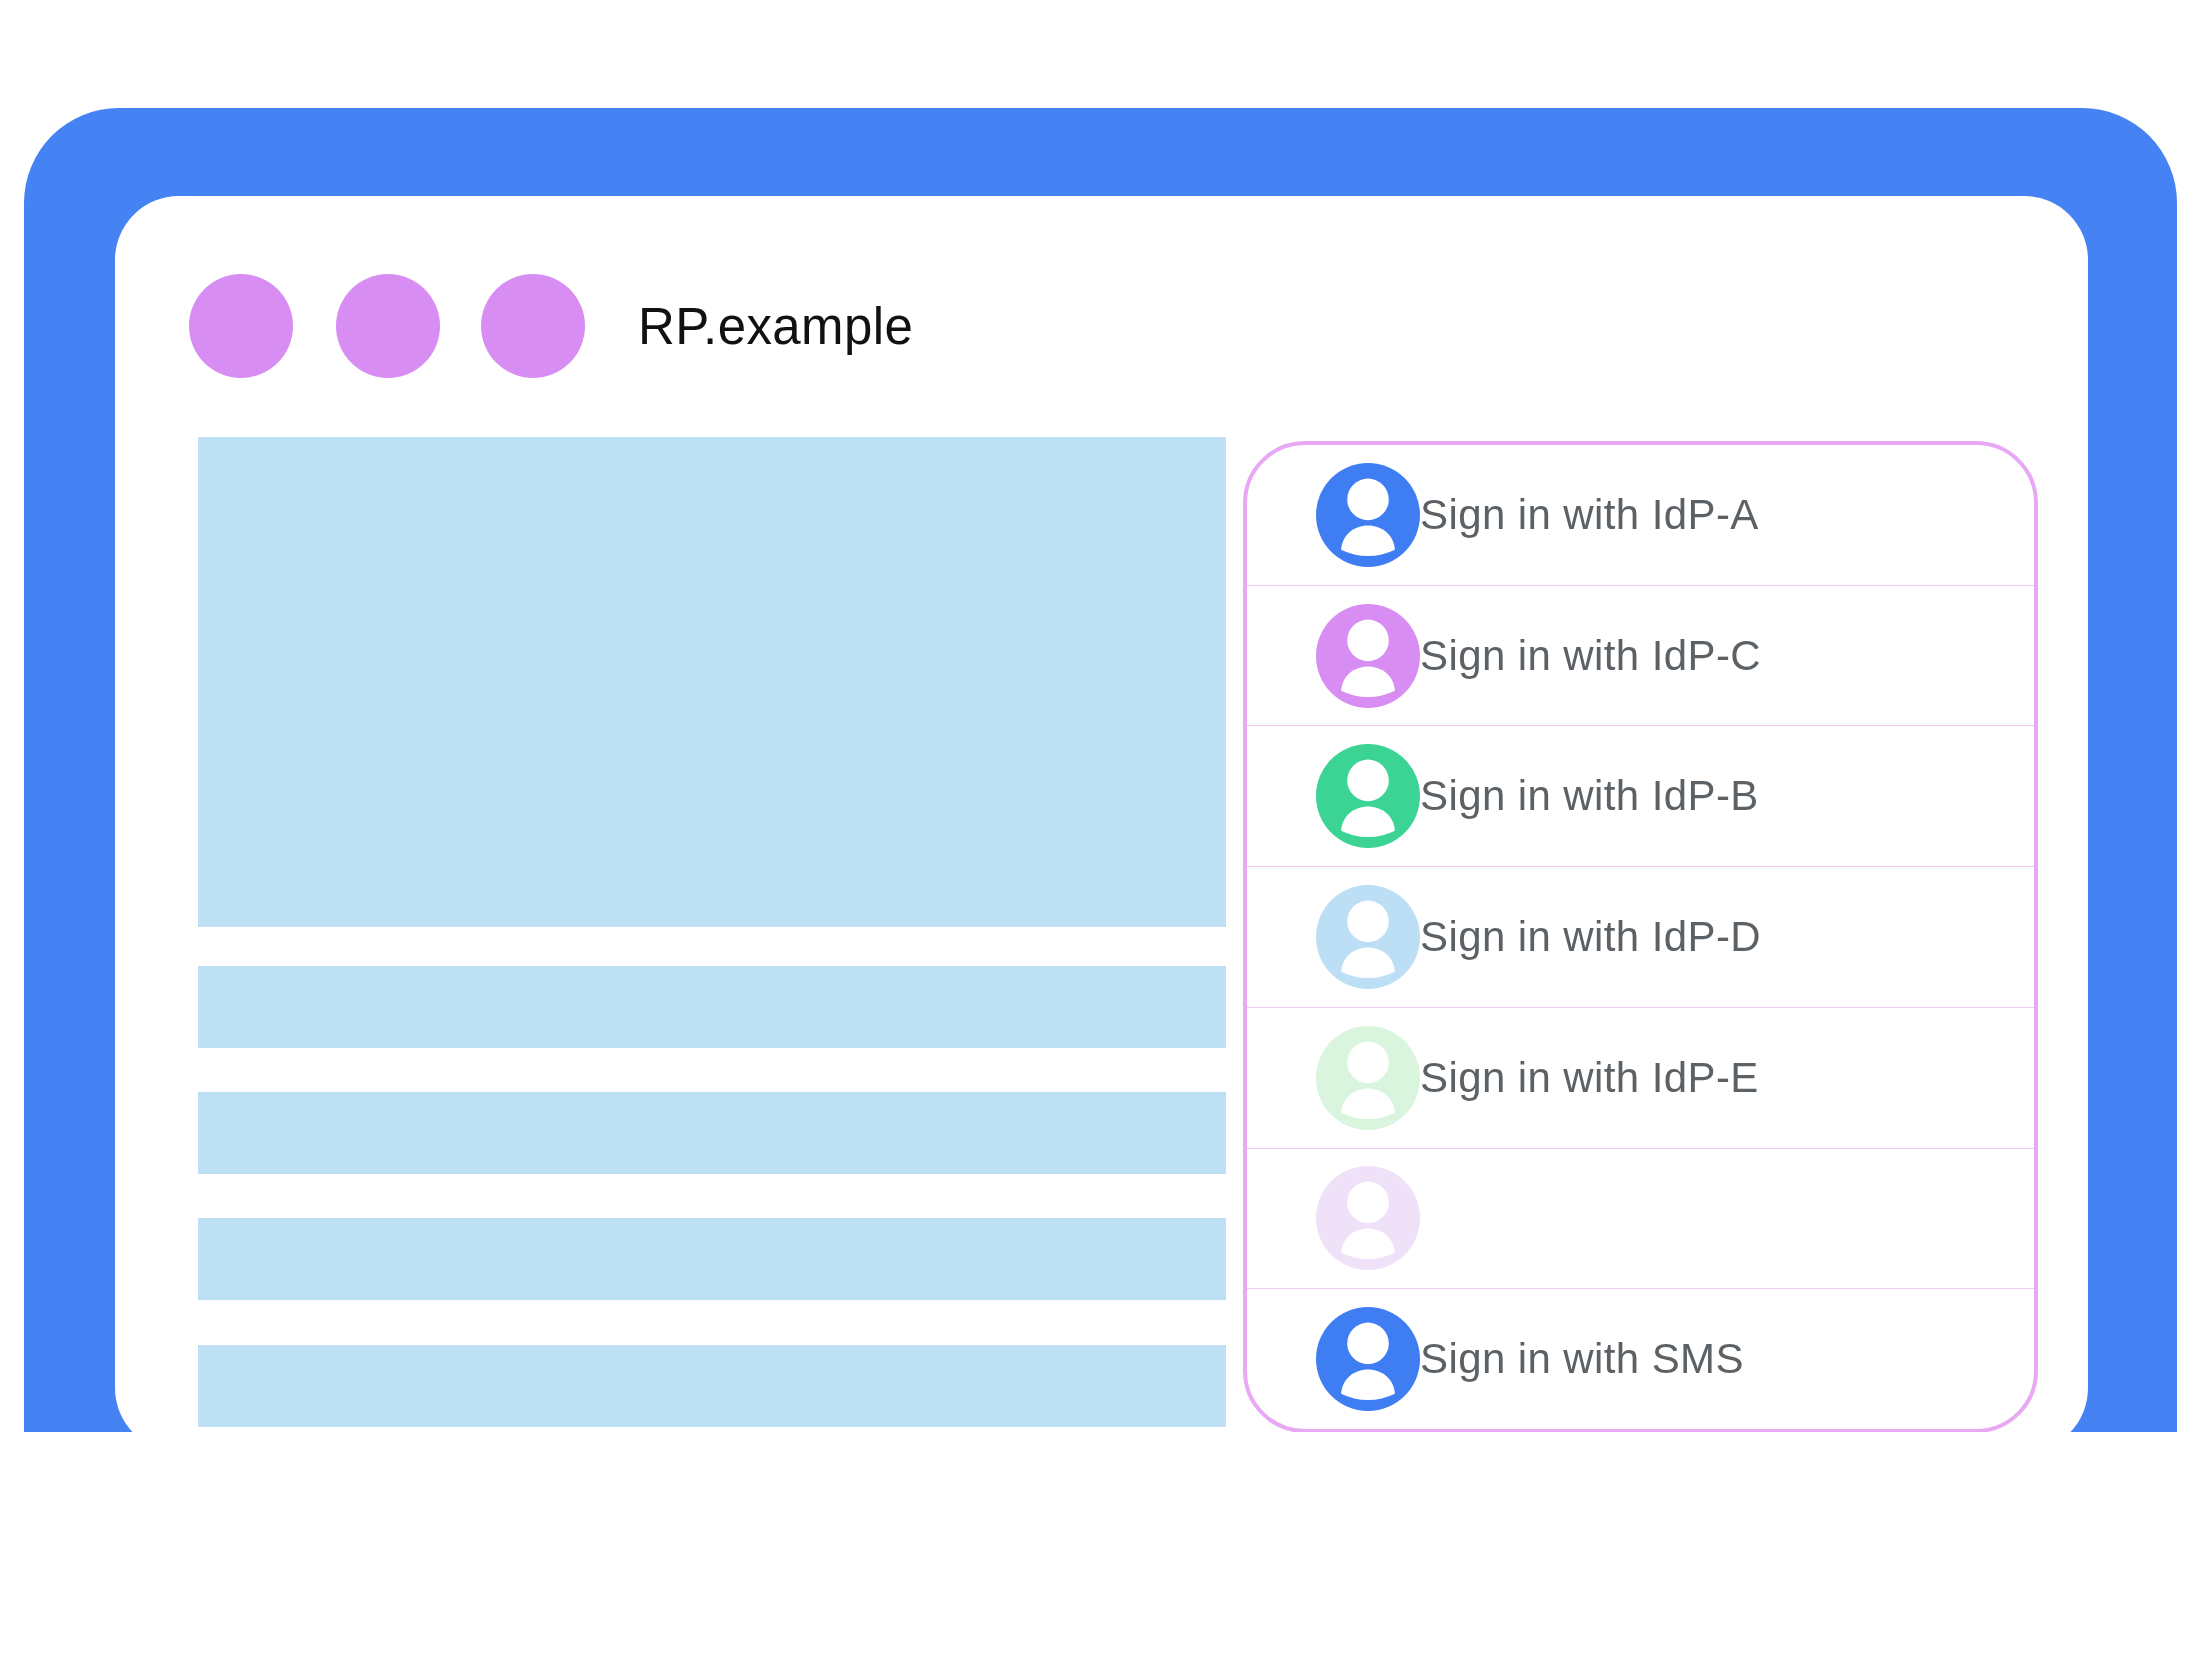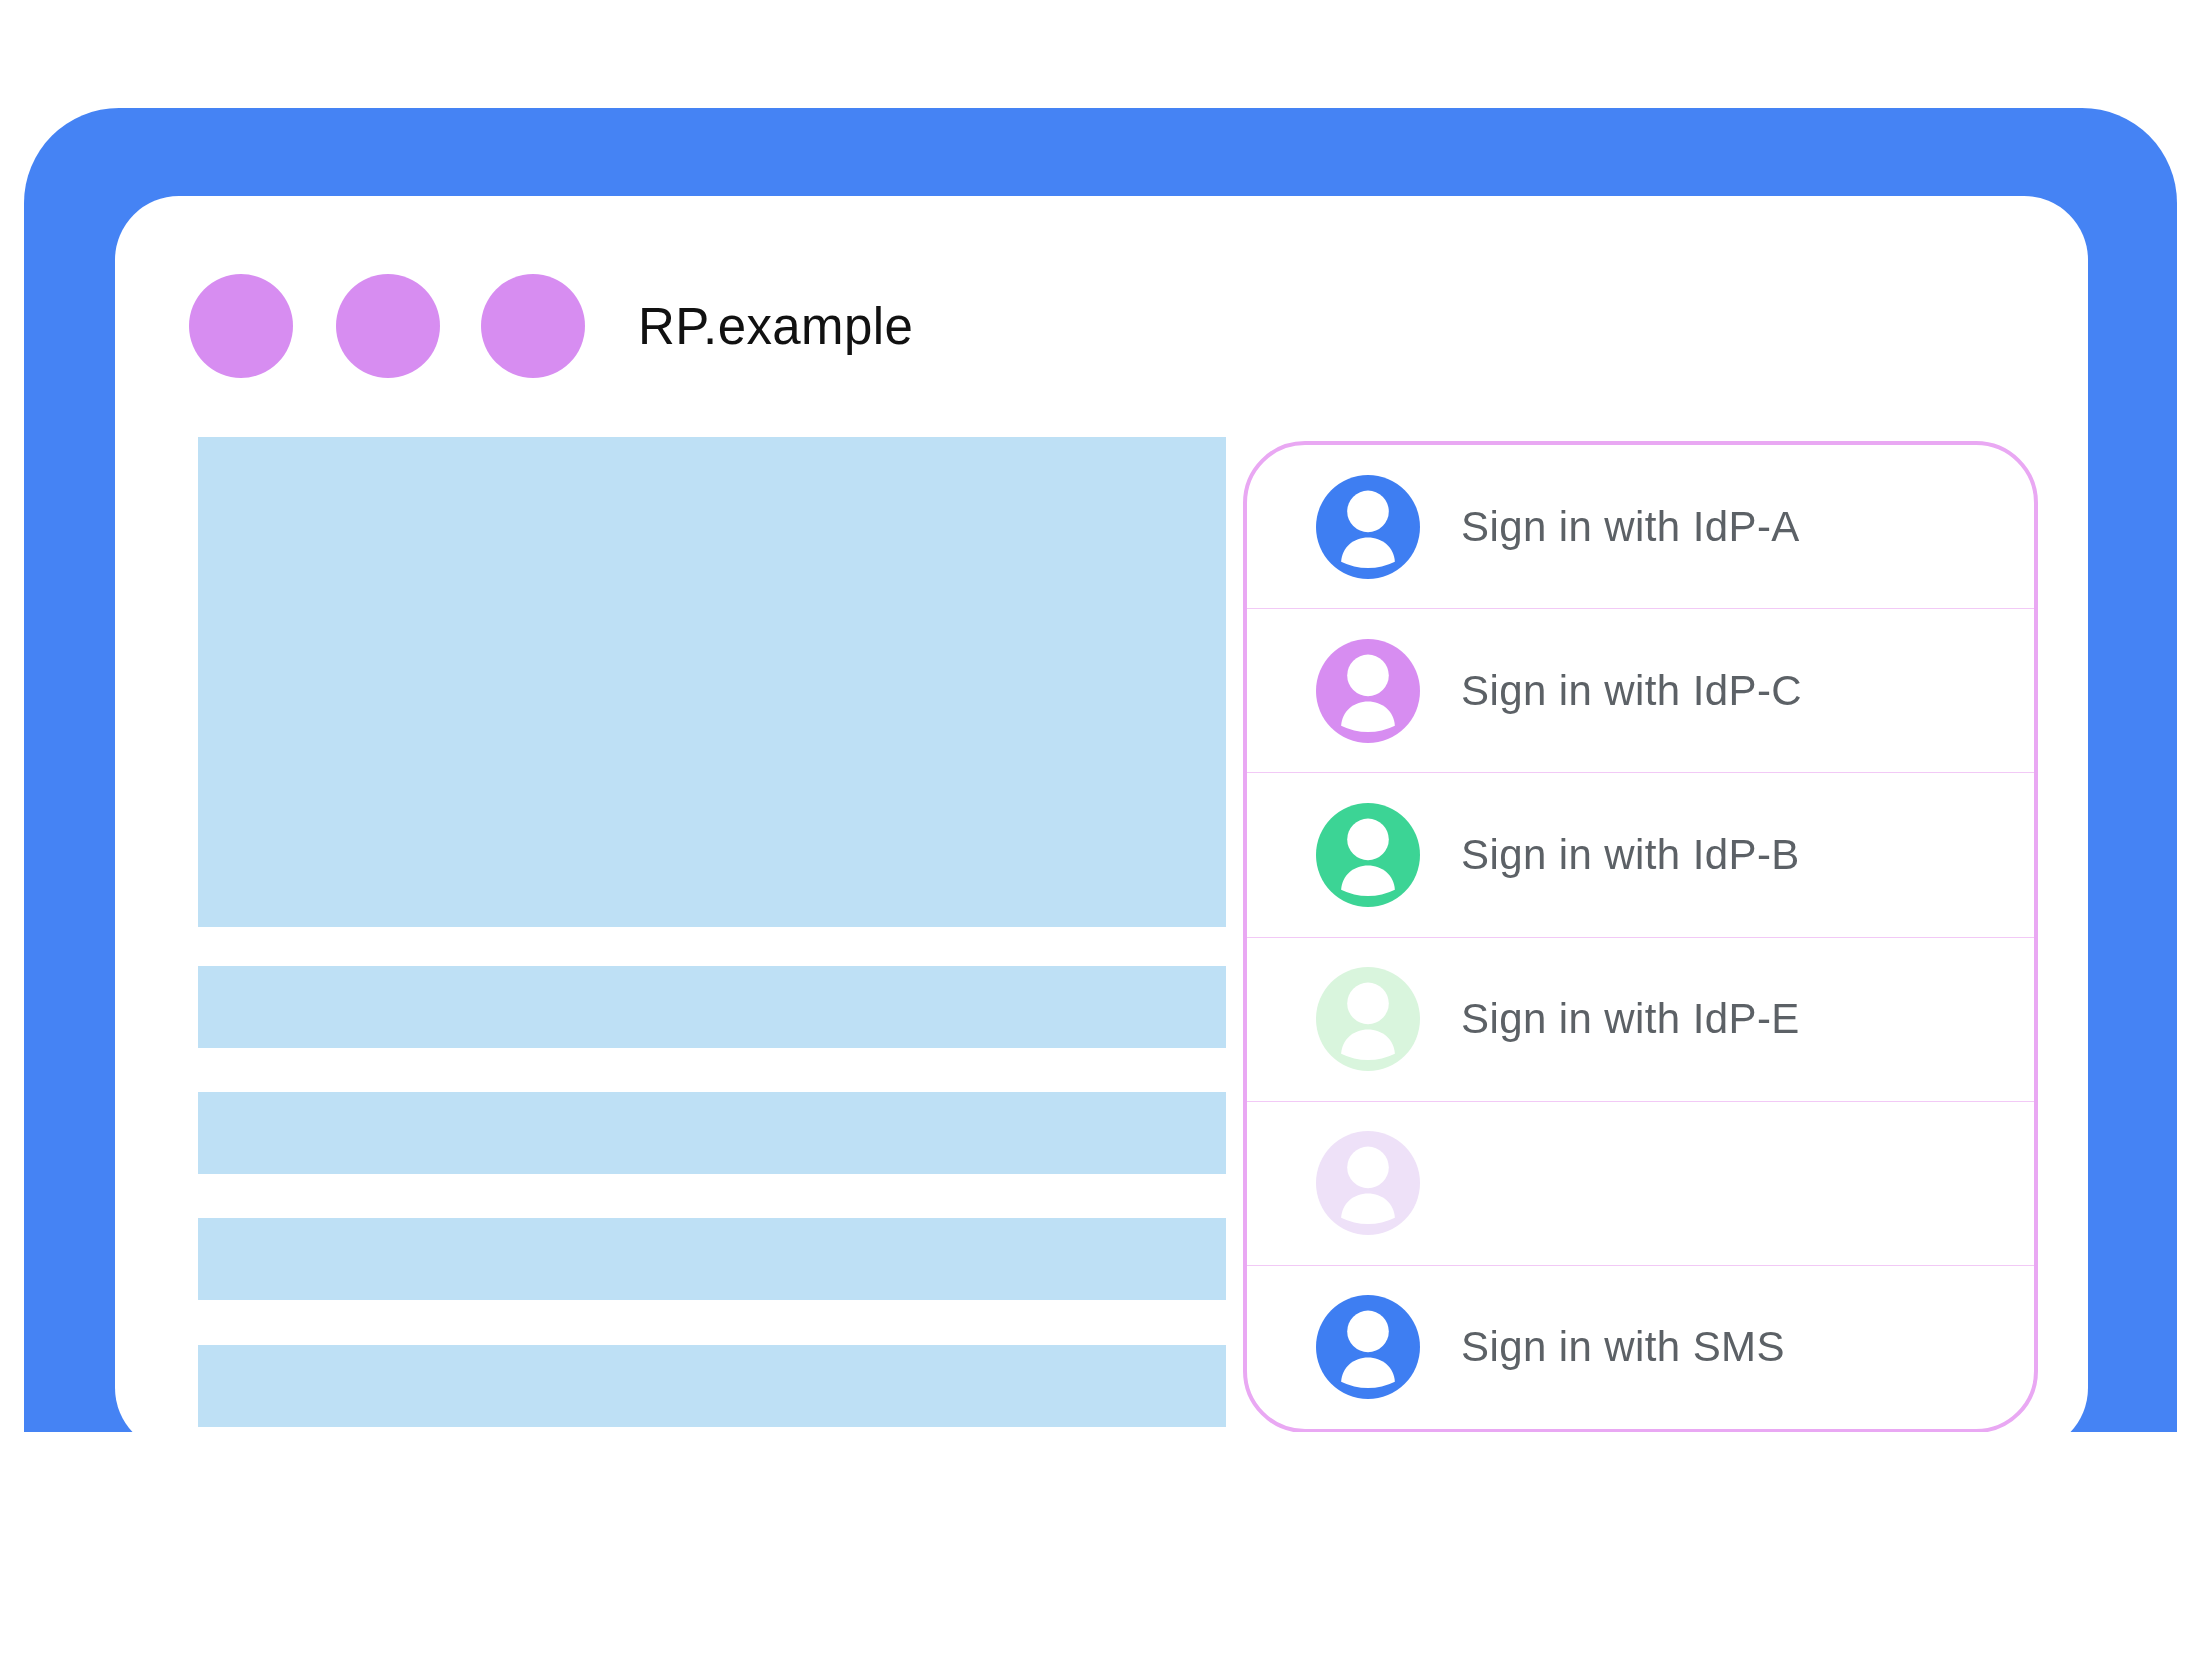--- a/index.html
+++ b/index.html
@@ -31,21 +31,21 @@
   .home{position:absolute;left:1602px;top:1446px;width:102px;height:102px;border-radius:50%;
         background:#4583F4;}
 
   
   .dialog{position:absolute;left:1243px;top:441px;width:795px;height:992px;background:#ffffff;
           border:4.4px solid #E9A8F3;border-radius:62px;box-sizing:border-box;
           display:flex;flex-direction:column;overflow:hidden;}
   .row{flex:1 1 0;display:flex;align-items:center;padding-left:69px;box-sizing:border-box;}
   .row + .row{border-top:1.8px solid #F2C9F6;}
   .avatar{width:104px;height:104px;flex:0 0 104px;}
-  .row .label{margin-left:41px;font-size:42px;color:#5C6166;letter-spacing:0.4px;}
+  .row .label{font-size:42px;color:#5C6166;letter-spacing:0.4px;}
 </style>
 </head>
 <body>
 
 <div class="page">
 
   <div class="frame"></div>
   <div class="screen"></div>
 
   <div class="dot d1" style="background: rgb(215, 141, 241);"></div>
@@ -86,20 +86,28 @@
 
     <div class="row">
       <svg class="avatar" viewBox="0 0 120 120">
         <circle class="avatar-bg" cx="60" cy="60" r="60" fill="#3CD495"></circle>
         <circle cx="60" cy="42" r="24" fill="#ffffff"></circle>
         <path d="M60,72 C44,72 30,83 29,100 A70,70 0 0 0 91,100 C90,83 76,72 60,72 Z" fill="#ffffff"></path>
       </svg>
       <span class="label">Sign in with IdP-B</span>
     </div>
 
+    <div class="row">
+      <svg class="avatar" viewBox="0 0 120 120">
+        <circle class="avatar-bg" cx="60" cy="60" r="60" fill="#BCDFF5"></circle>
+        <circle cx="60" cy="42" r="24" fill="#ffffff"></circle>
+        <path d="M60,72 C44,72 30,83 29,100 A70,70 0 0 0 91,100 C90,83 76,72 60,72 Z" fill="#ffffff"></path>
+      </svg>
+      <span class="label">Sign in with IdP-D</span>
+    </div>
 
     <div class="row">
       <svg class="avatar" viewBox="0 0 120 120">
         <circle class="avatar-bg" cx="60" cy="60" r="60" fill="#D9F5DD"></circle>
         <circle cx="60" cy="42" r="24" fill="#ffffff"></circle>
         <path d="M60,72 C44,72 30,83 29,100 A70,70 0 0 0 91,100 C90,83 76,72 60,72 Z" fill="#ffffff"></path>
       </svg>
       <span class="label">Sign in with IdP-E</span>
     </div>
 

